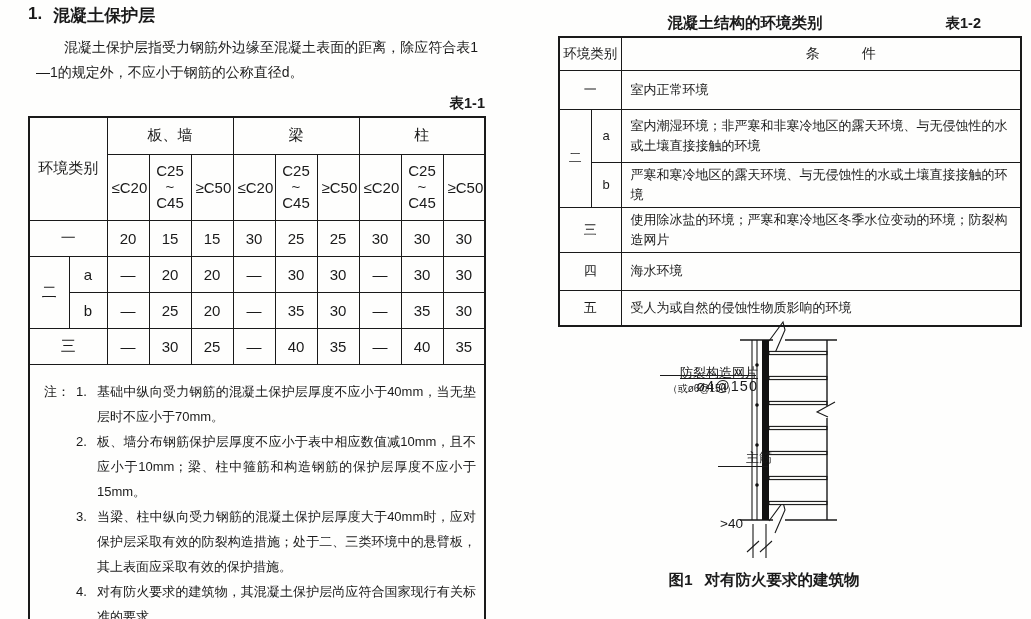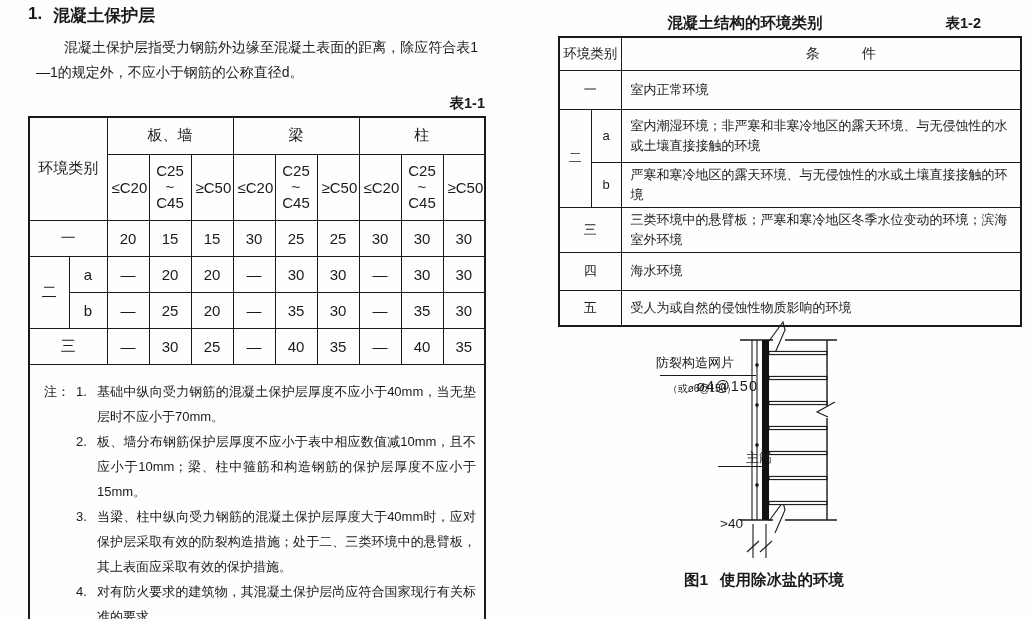--- a/index.html
+++ b/index.html
@@ -56,21 +56,21 @@
 
   
   .figure { position: absolute; left: 620px; top: 318px; width: 411px; height: 301px; }
   .figure svg { position: absolute; left: 0; top: 0; }
   .ln { stroke: #1a1a1a; stroke-width: 1.4; fill: none; }
   .thin { stroke: #1a1a1a; stroke-width: 1.1; fill: none; }
   .blk { fill: #111; stroke: none; }
   .tie { fill: #f6f6f4; stroke: #111; stroke-width: 1.05; }
   .dot { fill: #111; stroke: none; }
   .fl { position: absolute; white-space: nowrap; }
-  .mesh1 { left: 36px; top: 36px; width: 102px; text-align: left; font-size: 13px; }
+  .mesh1 { left: 36px; top: 46px; width: 102px; text-align: right; font-size: 13px; text-decoration: underline; }
   .mesh2 { left: 36px; top: 60px; width: 102px; text-align: right; font-size: 14.5px; letter-spacing: 1px; }
   .mesh3 { left: 16px; top: 64px; width: 132px; text-align: center; font-size: 10px; }
   .zhujin { left: 114px; top: 131px; width: 50px; text-align: center; font-size: 13px; }
   .dim { left: 100px; top: 198px; font-size: 13.5px; }
   .caption { position: absolute; left: 28px; top: 252px; width: 232px; text-align: center; font-weight: bold; font-size: 15.5px; }
   .caption .cap-num { margin-right: 12px; }
 </style>
 </head>
 <body>
 
@@ -237,21 +237,21 @@
         <td rowspan="2">二</td>
         <td>a</td>
         <td class="cond">室内潮湿环境；非严寒和非寒冷地区的露天环境、与无侵蚀性的水或土壤直接接触的环境</td>
       </tr>
       <tr class="r3">
         <td>b</td>
         <td class="cond">严寒和寒冷地区的露天环境、与无侵蚀性的水或土壤直接接触的环境</td>
       </tr>
       <tr class="r4">
         <td colspan="2">三</td>
-        <td class="cond">三类环境中的悬臂板；严寒和寒冷地区冬季水位变动的环境；滨海室外环境</td>
+        <td class="cond">使用除冰盐的环境；严寒和寒冷地区冬季水位变动的环境；防裂构造网片</td>
       </tr>
       <tr class="r5">
         <td colspan="2">四</td>
         <td class="cond">海水环境</td>
       </tr>
       <tr class="r6">
         <td colspan="2">五</td>
         <td class="cond">受人为或自然的侵蚀性物质影响的环境</td>
       </tr>
     </tbody>
@@ -307,15 +307,15 @@
     </g>
   </svg>
 
   <div class="fl mesh1">防裂构造网片</div>
   <div class="fl mesh2">ø4@150</div>
   <div class="fl mesh3">（或ø6@150）</div>
   <div class="fl zhujin">主筋</div>
   <div class="fl dim">&gt;40</div>
 
   <div class="caption">
-    <span class="cap-num">图1</span><span>使用除冰盐的环境</span>
+    <span class="cap-num">图1</span><span>对有防火要求的建筑物</span>
   </div>
 </div>
 
 </body></html>

